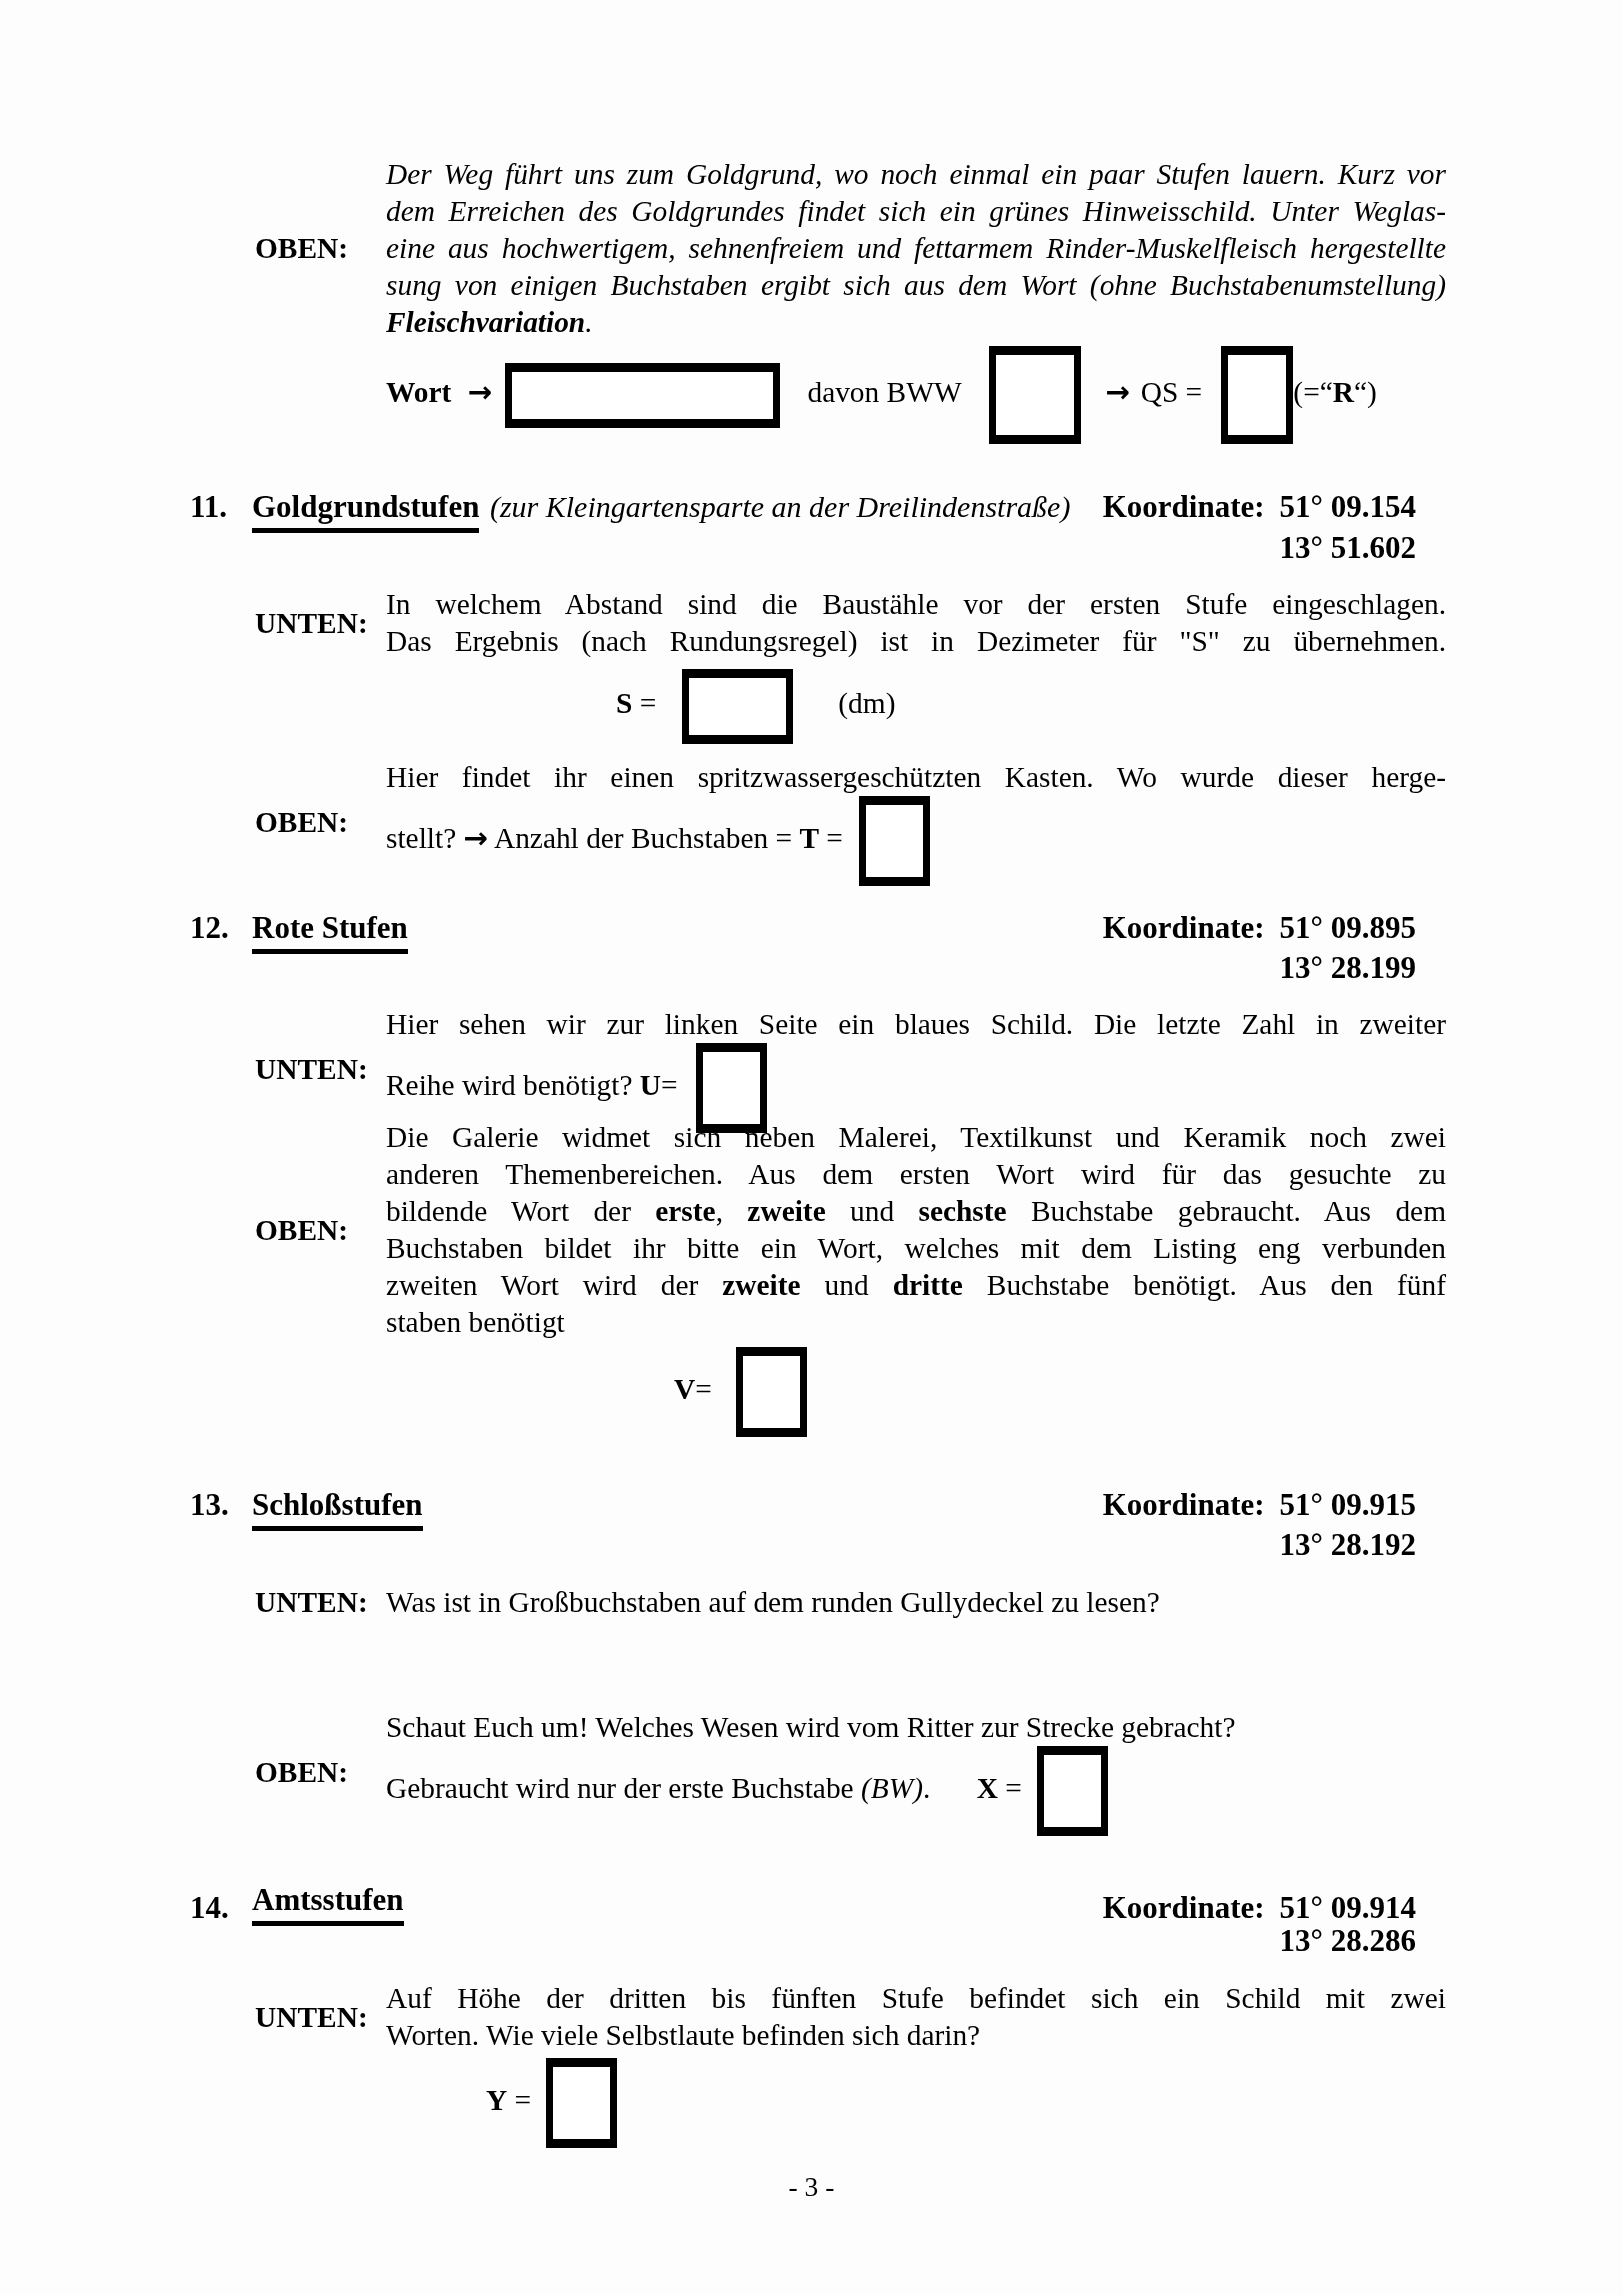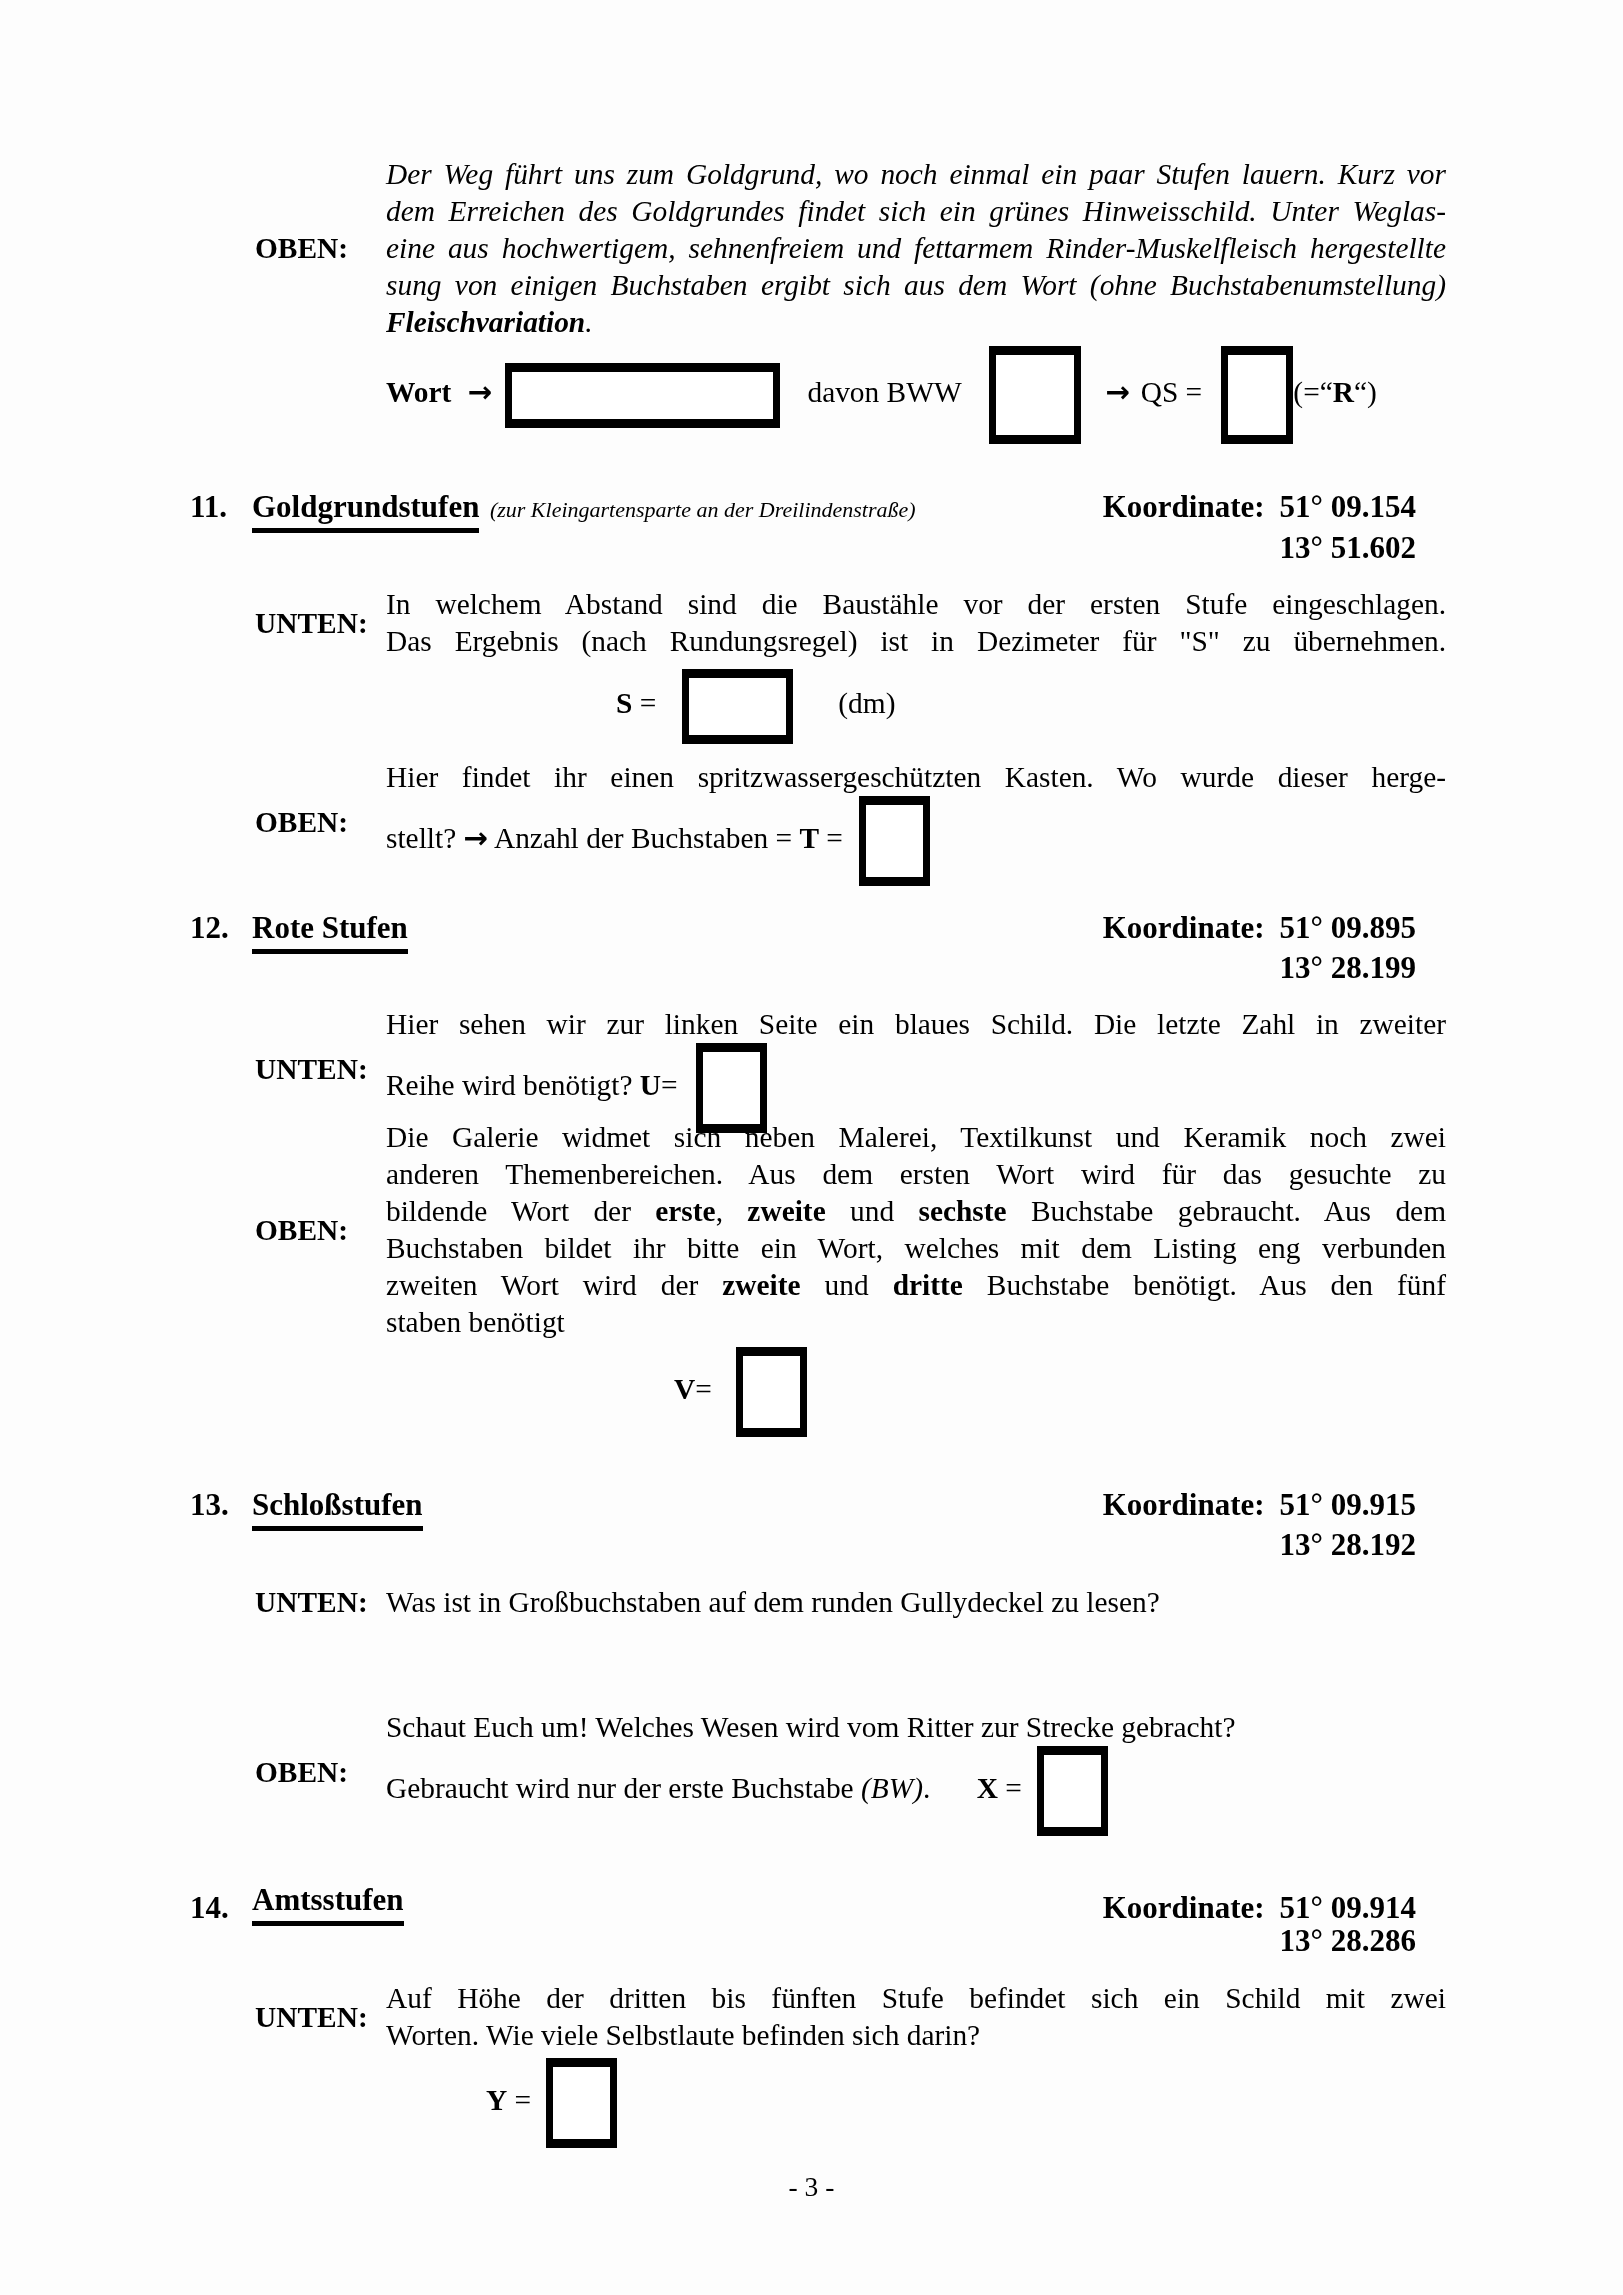--- a/index.html
+++ b/index.html
@@ -25,21 +25,21 @@
        border:7.2px solid #000;border-top-width:9.2px;border-bottom-width:9.2px;
        vertical-align:middle;}
   .box-wort{width:275px;height:65px;}
   .box-bww{width:92px;height:98px;}
   .box-qs{width:72px;height:98px;}
   .box-s{width:111px;height:75px;}
   .box-sm{width:71px;height:90px;}
   .heading{position:absolute;left:190px;right:207px;display:flex;align-items:baseline;}
   .num{font-weight:bold;font-size:31px;width:62px;flex:none;}
   .title{font-weight:bold;font-size:31px;border-bottom:5.2px solid #000;padding-bottom:3px;white-space:nowrap;}
-  .subtitle{font-style:italic;font-size:22px;margin-left:10.5px;white-space:nowrap;}
+  .subtitle{font-style:italic;font-size:30px;margin-left:10.5px;white-space:nowrap;}
   .koord{margin-left:auto;font-weight:bold;font-size:31px;white-space:nowrap;}
   .koord .val{margin-left:15px;}
   .koord2{position:absolute;right:207px;text-align:right;font-weight:bold;font-size:31px;}
   .footer{position:absolute;left:0;width:1623px;text-align:center;font-size:27.5px;}
 </style>
 </head>
 <body>
 
 <div class="page">
 

